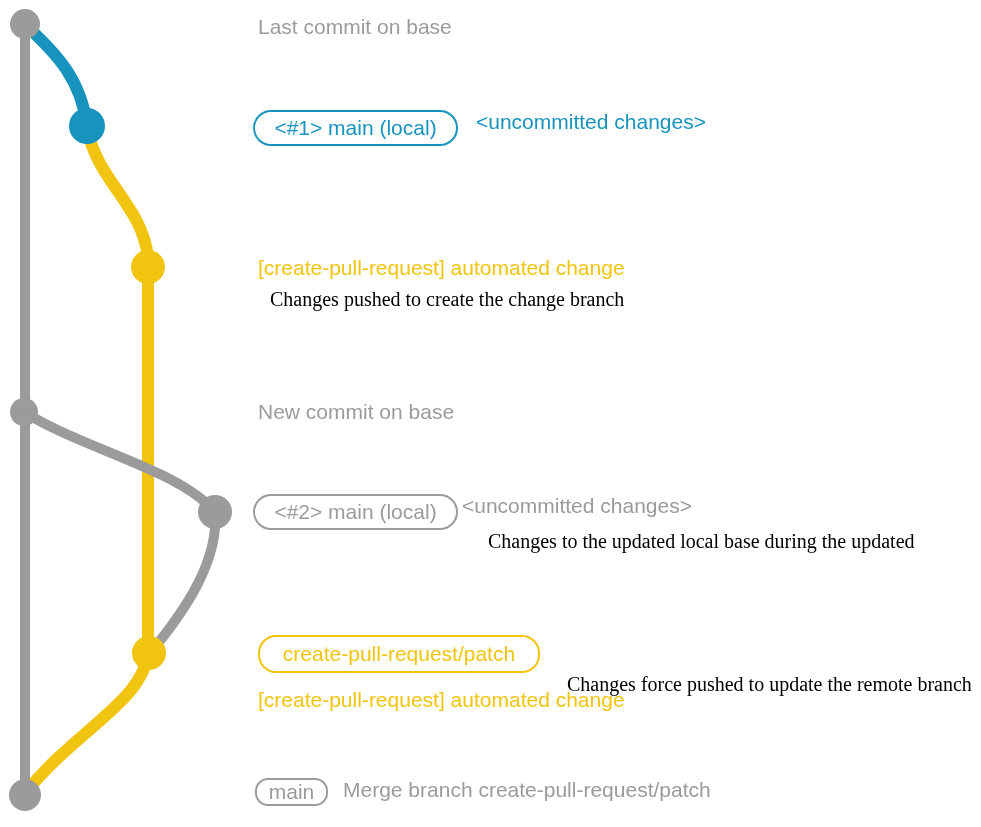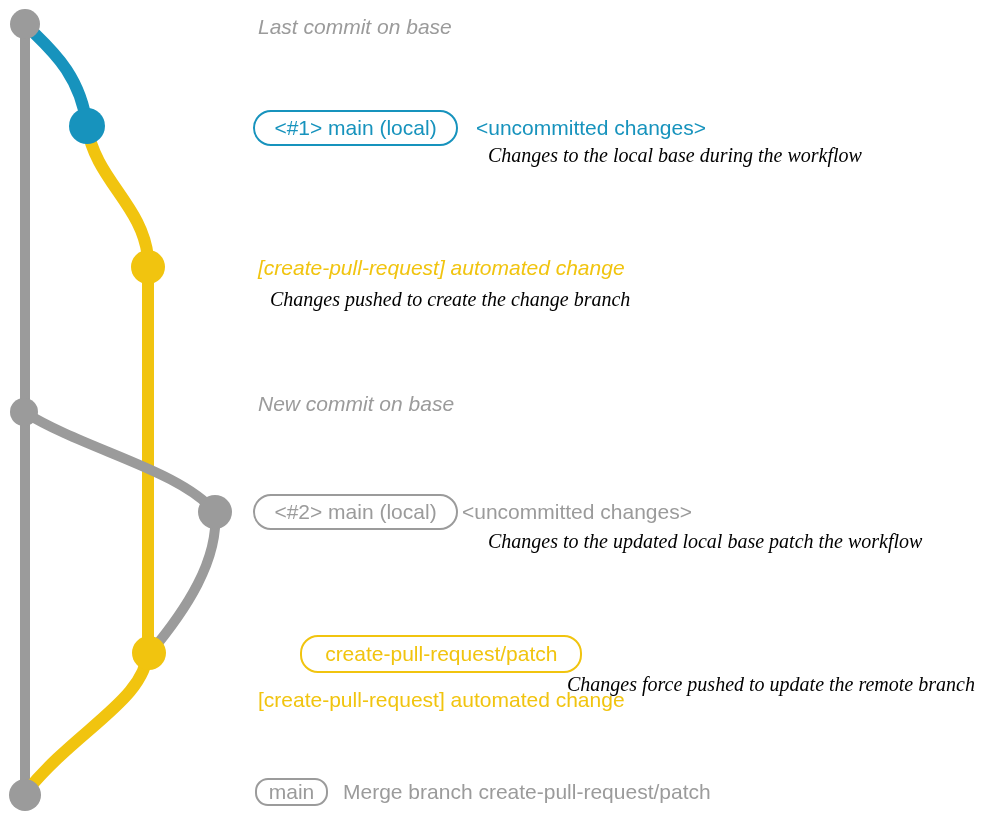--- a/index.html
+++ b/index.html
@@ -13,42 +13,42 @@
   }
   .graph-svg { position: absolute; left: 0; top: 0; }
 
   .stroke-gray  { stroke: var(--gray);   fill: none; }
   .stroke-blue  { stroke: var(--blue);   fill: none; }
   .stroke-yellow{ stroke: var(--yellow); fill: none; }
   .fill-gray    { fill: var(--gray); }
   .fill-blue    { fill: var(--blue); }
   .fill-yellow  { fill: var(--yellow); }
 
-  .abs { position: absolute; white-space: nowrap; font-style: italic; }
+  .abs { position: absolute; white-space: nowrap; }
 
   .txt-gray   { color: var(--gray); }
   .txt-blue   { color: var(--blue); }
   .txt-yellow { color: var(--yellow); }
 
   .label-sans {
     font-family: "Liberation Sans", sans-serif;
     font-size: 21px;
     line-height: 1.1;
   }
   .desc-serif {
     font-family: "Liberation Serif", serif;
     font-size: 20px;
     color: var(--text_dark);
     line-height: 1.1;
   }
 
   .label-row {
     position: absolute;
     display: flex;
-    align-items: center;
+    align-items: flex-start;
   }
   .branch-box {
     box-sizing: border-box;
     border-radius: 18px;
     display: flex;
     align-items: center;
     justify-content: center;
     font-size: 21px;
   }
   .box-blue   { border: 2px solid var(--blue);   color: var(--blue); }
@@ -89,34 +89,33 @@
   </svg>
 
   <div class="abs label-sans txt-gray" style="left:258px; top:15px;">Last commit on base</div>
 
   <div class="label-row" style="left:253px; top:110px; gap:18px;">
     <div class="branch-box box-blue box-1">
       <span>&lt;#1&gt; main (local)</span>
     </div>
     <div class="label-sans txt-blue">&lt;uncommitted changes&gt;</div>
   </div>
-  <div class="abs desc-serif" style="left:488px; top:144px;">Changes to the local base during the workflow</div>
 
   <div class="abs label-sans txt-yellow" style="left:258px; top:256px;">[create-pull-request] automated change</div>
   <div class="abs desc-serif" style="left:270px; top:288px;">Changes pushed to create the change branch</div>
 
-  <div class="abs label-sans txt-gray" style="left:258px; top:392px;">New commit on base</div>
+  <div class="abs label-sans txt-gray" style="left:258px; top:400px;">New commit on base</div>
 
   <div class="label-row" style="left:253px; top:494px; gap:4px;">
     <div class="branch-box box-gray box-2">
       <span>&lt;#2&gt; main (local)</span>
     </div>
     <div class="label-sans txt-gray">&lt;uncommitted changes&gt;</div>
   </div>
-  <div class="abs desc-serif" style="left:488px; top:530px;">Changes to the updated local base patch the workflow</div>
+  <div class="abs desc-serif" style="left:488px; top:530px;">Changes to the updated local base during the updated</div>
 
   <div class="label-row" style="left:258px; top:635px; gap:15px;flex-direction:column;">
     <div class="branch-box box-yellow box-3">
       <span>create-pull-request/patch</span>
     </div>
     <div class="label-sans txt-yellow">[create-pull-request] automated change</div>
   </div>
   <div class="abs desc-serif" style="left:567px; top:673px;text-align:right;">Changes force pushed to update the remote branch</div>
 
   <div class="label-row" style="left:255px; top:778px; gap:15px;">

